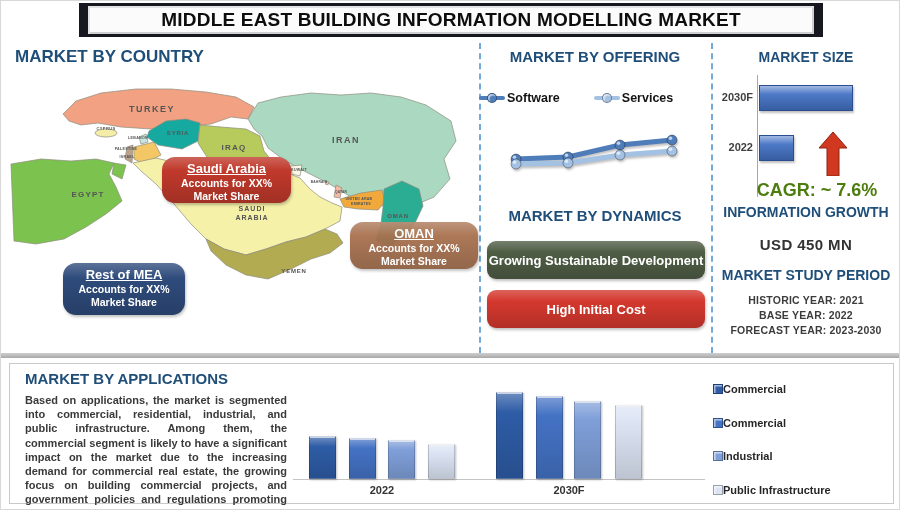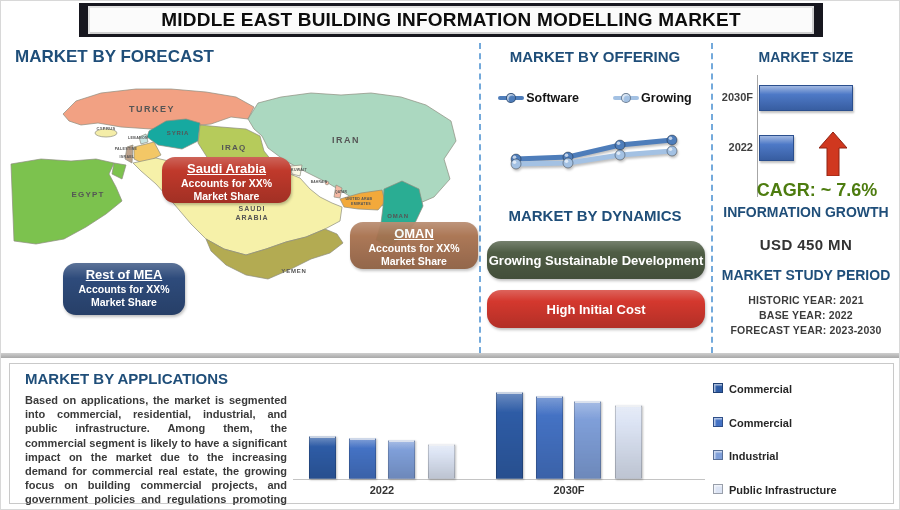--- a/index.html
+++ b/index.html
@@ -32,32 +32,32 @@
   svg.map { position:absolute; left:5px; top:78px; }
   svg.map polygon, svg.map ellipse, svg.map circle { stroke:#8d8d7e; stroke-width:.7; stroke-linejoin:round; }
   svg.map text { fill:#555; font-weight:bold; font-family:"Liberation Sans",sans-serif; text-anchor:middle; }
   
   .callout { position:absolute; border-radius:13px; color:#fff; text-align:center;
              padding-top:4px; box-shadow:1px 2px 3px rgba(0,0,0,.25); }
   .callout .ct { font-size:13px; font-weight:800; text-decoration:underline; line-height:16px; }
   .callout .cl { font-size:10.5px; font-weight:700; line-height:13px; }
   
   .off-legend { position:absolute; left:478px; top:90px; width:232px;
-                display:flex; justify-content:center; gap:34px; }
+                display:flex; justify-content:flex-start; gap:34px; }
   .off-legend .item { display:flex; align-items:center; gap:2px; }
   .off-legend .mark { position:relative; width:26px; height:4px; border-radius:2px; }
   .off-legend .mark i { position:absolute; left:8px; top:-3.5px; width:10px; height:10px;
                 border-radius:50%; border:1px solid rgba(0,0,0,.35);
                 background:inherit;
                 box-shadow:inset 1.5px 1.5px 1px rgba(255,255,255,.65); }
   .off-legend .lbl { font-size:12.5px; font-weight:800; color:#141414; }
   svg.offering { position:absolute; left:490px; top:112px; filter:drop-shadow(1px 2px 1px rgba(0,0,0,.25)); }
   
   .dyn-wrap { position:absolute; left:486px; top:240px; width:218px; }
-  .dyn-btn { height:38px; border-radius:14px; margin-bottom:11px;
+  .dyn-btn { height:38px; border-radius:9px; margin-bottom:11px;
              display:flex; align-items:center; justify-content:center;
              color:#fff; font-size:13px; font-weight:800;
              box-shadow:1px 2px 3px rgba(0,0,0,.25); }
   
   .ms-axis { position:absolute; left:756px; top:74px; width:1px; height:122px; background:#a6a6a6; }
   .ms-label { position:absolute; left:710px; width:42px; text-align:right;
               font-size:11px; font-weight:800; color:#404040; }
   .ms-bar { position:absolute; left:758px; height:26px; border:1px solid #2b4f8e;
             box-shadow:1px 2px 2px rgba(0,0,0,.25); }
   .arrow-up { position:absolute; left:818px; top:131px; }
@@ -73,39 +73,39 @@
                font-size:11px; font-weight:700; color:#3a3a3a; line-height:14.2px;
                text-align:justify; }
   .apps-chart { position:absolute; left:292px; top:378px; width:412px; height:124px; }
   .apps-axis { position:absolute; left:0; top:100px; width:412px; height:1px; background:#c4c4c4; }
   .apps-bar { position:absolute; width:27px; box-shadow:1px 1px 2px rgba(0,0,0,.25);
               border:1px solid rgba(0,0,0,.18); border-top:2px solid rgba(255,255,255,.75); }
   .apps-cat { position:absolute; top:105px; width:60px; text-align:center;
               font-size:11px; font-weight:800; color:#333; }
   .apps-legend { position:absolute; left:712px; top:382px; width:180px;
                  display:flex; flex-direction:column; gap:21.5px; }
-  .apps-legend .item { display:flex; gap:6px; }
+  .apps-legend .item { display:flex; align-items:center; }
   .apps-legend .sq { width:10px; height:10px; border:1px solid rgba(0,0,0,.3);
                  box-shadow:inset 1.5px 1.5px 1px rgba(255,255,255,.6); }
   .apps-legend .lbl { font-size:11px; font-weight:800; color:#262626; }
 </style>
 </head>
 <body>
 
 <div class="page">
 
   <div class="banner">
     <span>MIDDLE EAST BUILDING INFORMATION MODELLING MARKET</span>
   </div>
 
   <div class="vdash" style="left:478px"></div>
   <div class="vdash" style="left:710px"></div>
   <div class="hbar"></div>
 
-  <div class="h-left">MARKET BY FORECAST</div>
+  <div class="h-left">MARKET BY COUNTRY</div>
 
   <svg class="map" width="470" height="260" viewBox="0 0 470 260">
     <polygon fill="#F2A183" points="57,35 70,22 95,14 130,10 165,10 200,13 230,18 248,28 242,40 225,38 205,45 175,48 145,50 115,48 92,44 75,46 63,42"></polygon>
     <ellipse fill="#F4EDA8" cx="100" cy="54" rx="11" ry="4"></ellipse>
     <polygon fill="#16A9A0" points="143,52 160,42 180,40 194,44 192,62 176,70 152,66 141,58"></polygon>
     <polygon fill="#C7E5E2" points="133,58 140,55 142,63 135,65"></polygon>
     <polygon fill="#BCA28D" points="121,68 127,66 126,84 119,80"></polygon>
     <polygon fill="#F3C766" points="128,68 148,63 155,76 138,85 128,80"></polygon>
     <polygon fill="#B6CB5B" points="194,46 215,48 240,50 254,57 258,72 270,87 268,98 248,99 226,101 206,86 192,64"></polygon>
     <polygon fill="#ABD8C0" points="242,40 252,24 275,18 305,14 335,16 365,14 395,18 420,26 445,42 450,62 438,80 444,100 428,118 400,130 372,126 345,118 322,104 300,93 278,81 262,69 256,57 248,50"></polygon>
@@ -161,21 +161,21 @@
       <div class="item">
         <span class="mark" style="background: rgb(78, 125, 186);">
           <i></i>
         </span>
         <span class="lbl">Software</span>
       </div>
       <div class="item">
         <span class="mark" style="background: rgb(163, 193, 227);">
           <i></i>
         </span>
-        <span class="lbl">Growing</span>
+        <span class="lbl">Services</span>
       </div>
     </div>
   <svg class="offering" id="offering-svg" width="210" height="80" viewBox="0 0 210 80">
       <polyline points="25,46 77,44 129,32 181,27" fill="none" stroke="#4E7DBA" stroke-width="5" stroke-linecap="round"></polyline>
       <circle cx="25" cy="46" r="5" fill="#4E7DBA" stroke="rgba(0,0,0,.35)"></circle>
       <circle cx="23.5" cy="44.2" r="1.8" fill="rgba(255,255,255,.65)"></circle>
       <circle cx="77" cy="44" r="5" fill="#4E7DBA" stroke="rgba(0,0,0,.35)"></circle>
       <circle cx="75.5" cy="42.2" r="1.8" fill="rgba(255,255,255,.65)"></circle>
       <circle cx="129" cy="32" r="5" fill="#4E7DBA" stroke="rgba(0,0,0,.35)"></circle>
       <circle cx="127.5" cy="30.2" r="1.8" fill="rgba(255,255,255,.65)"></circle>

